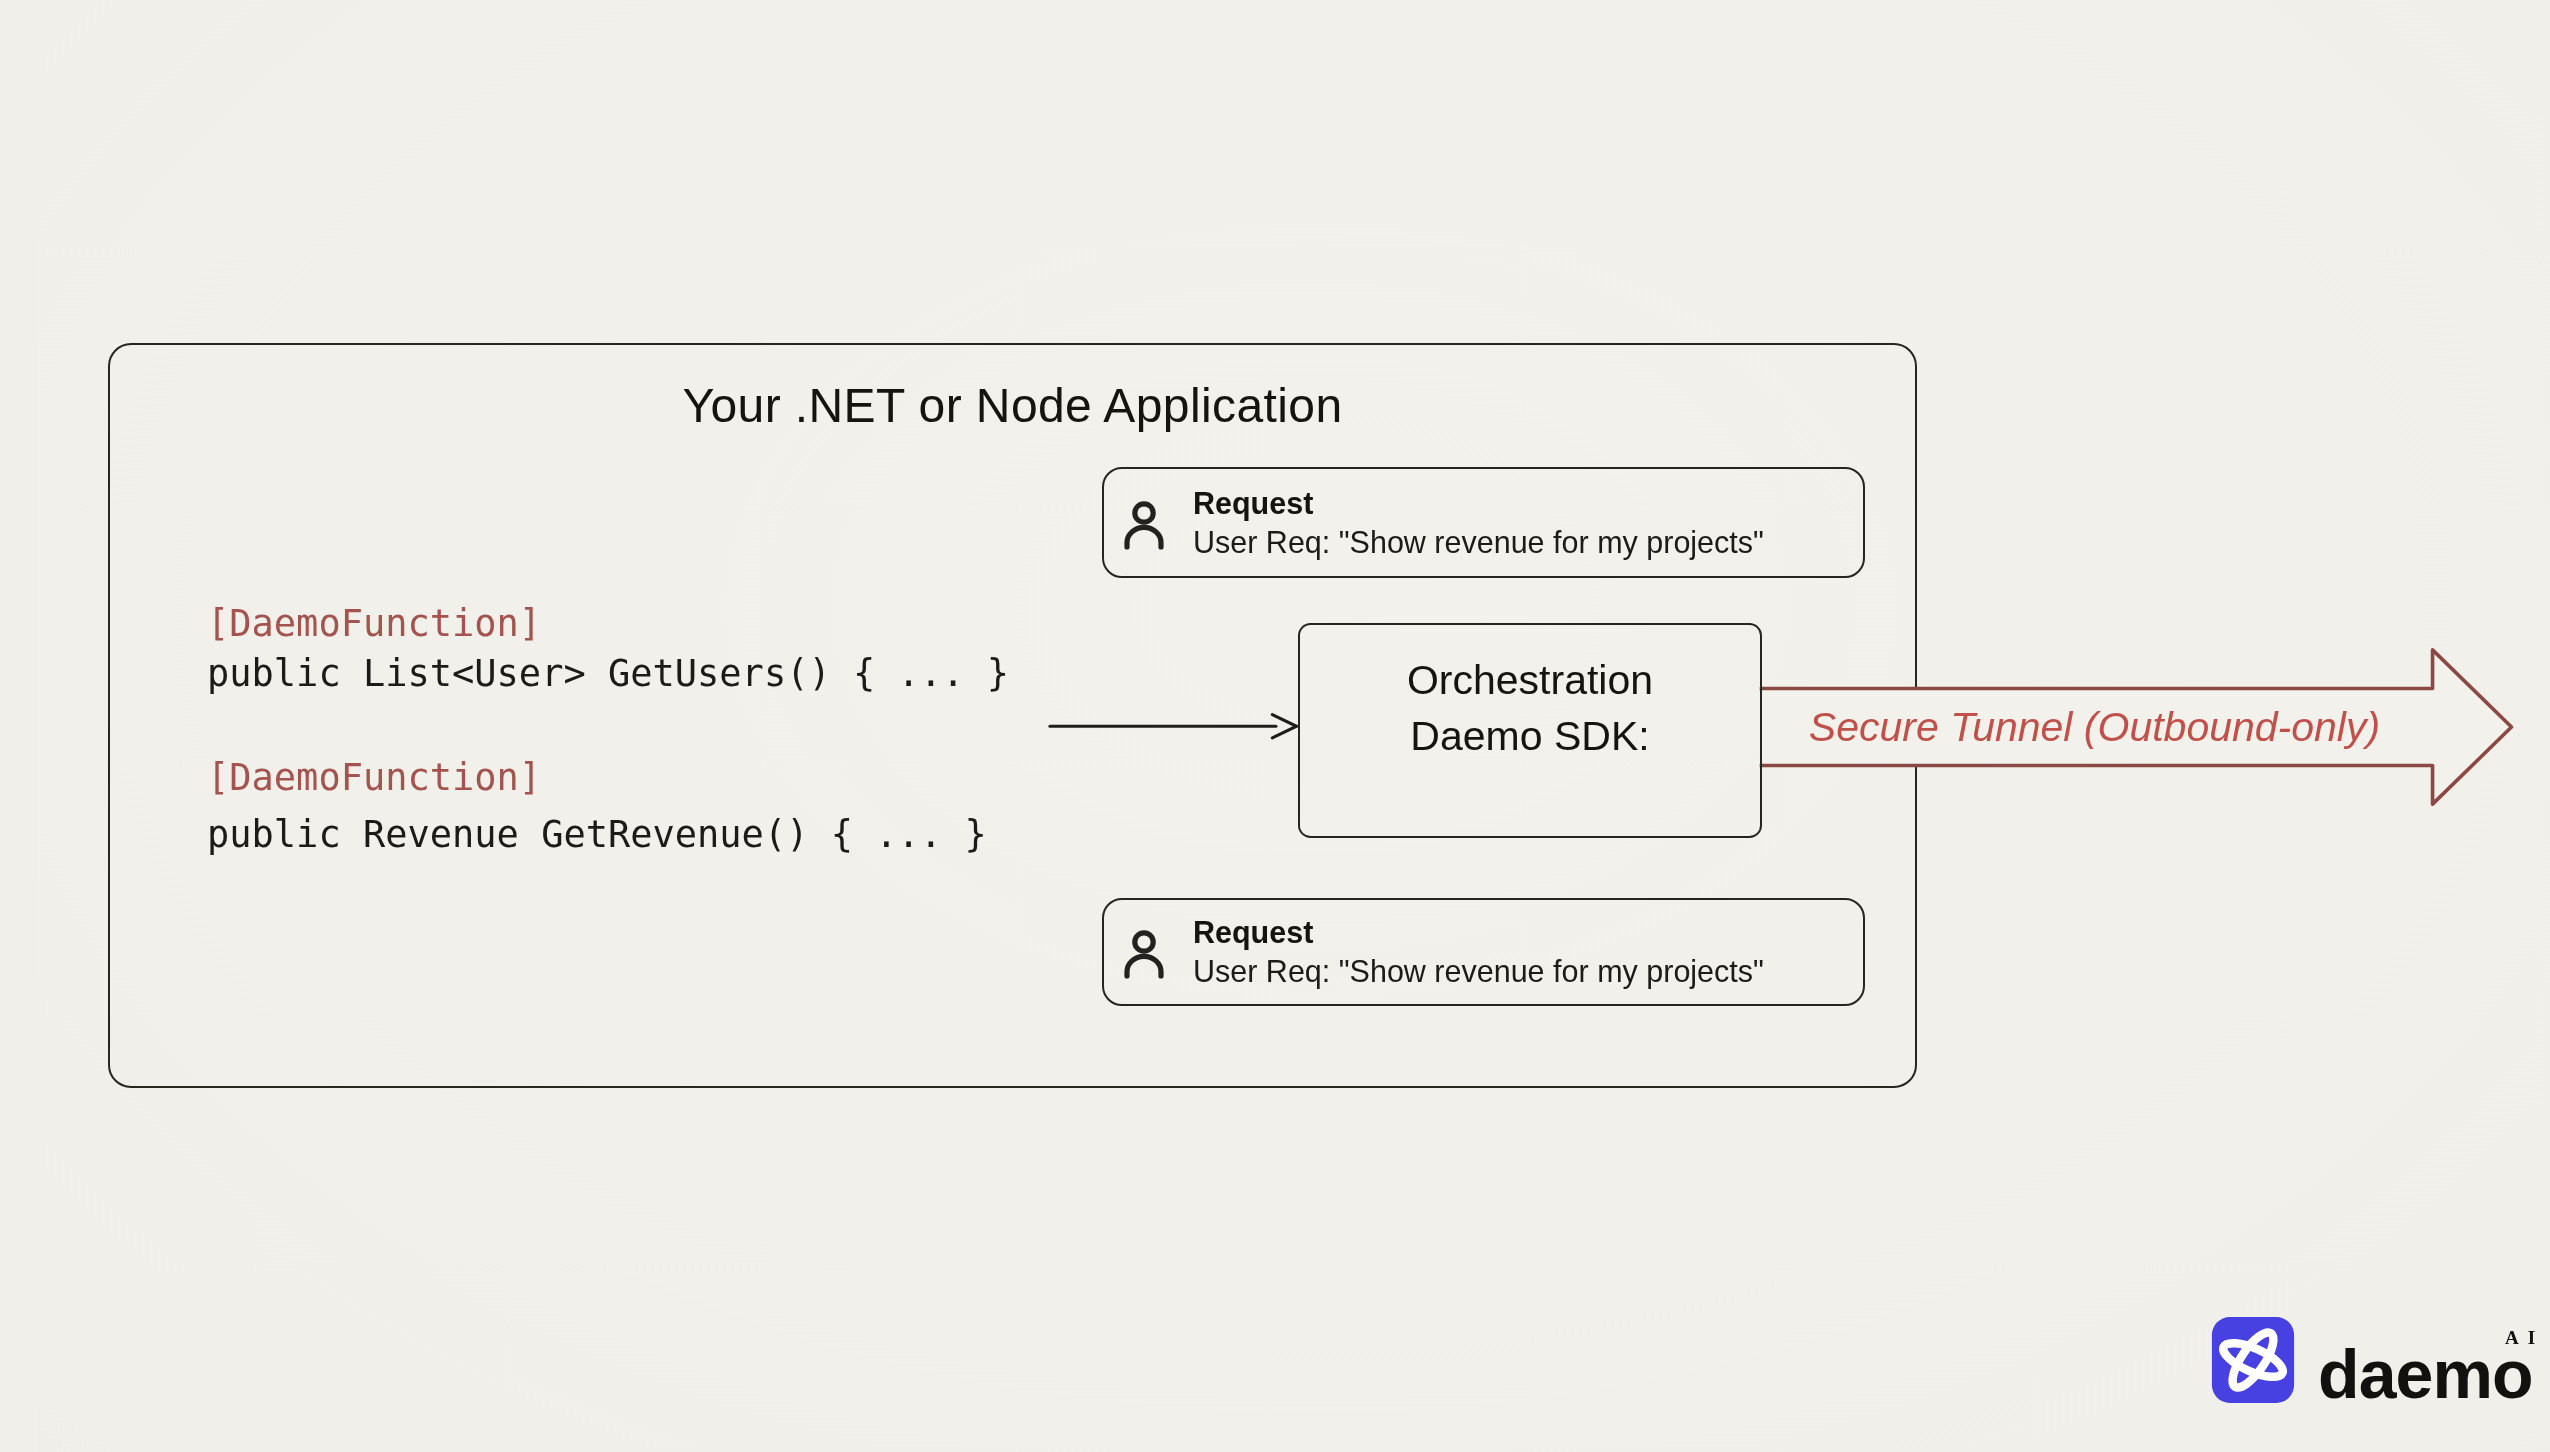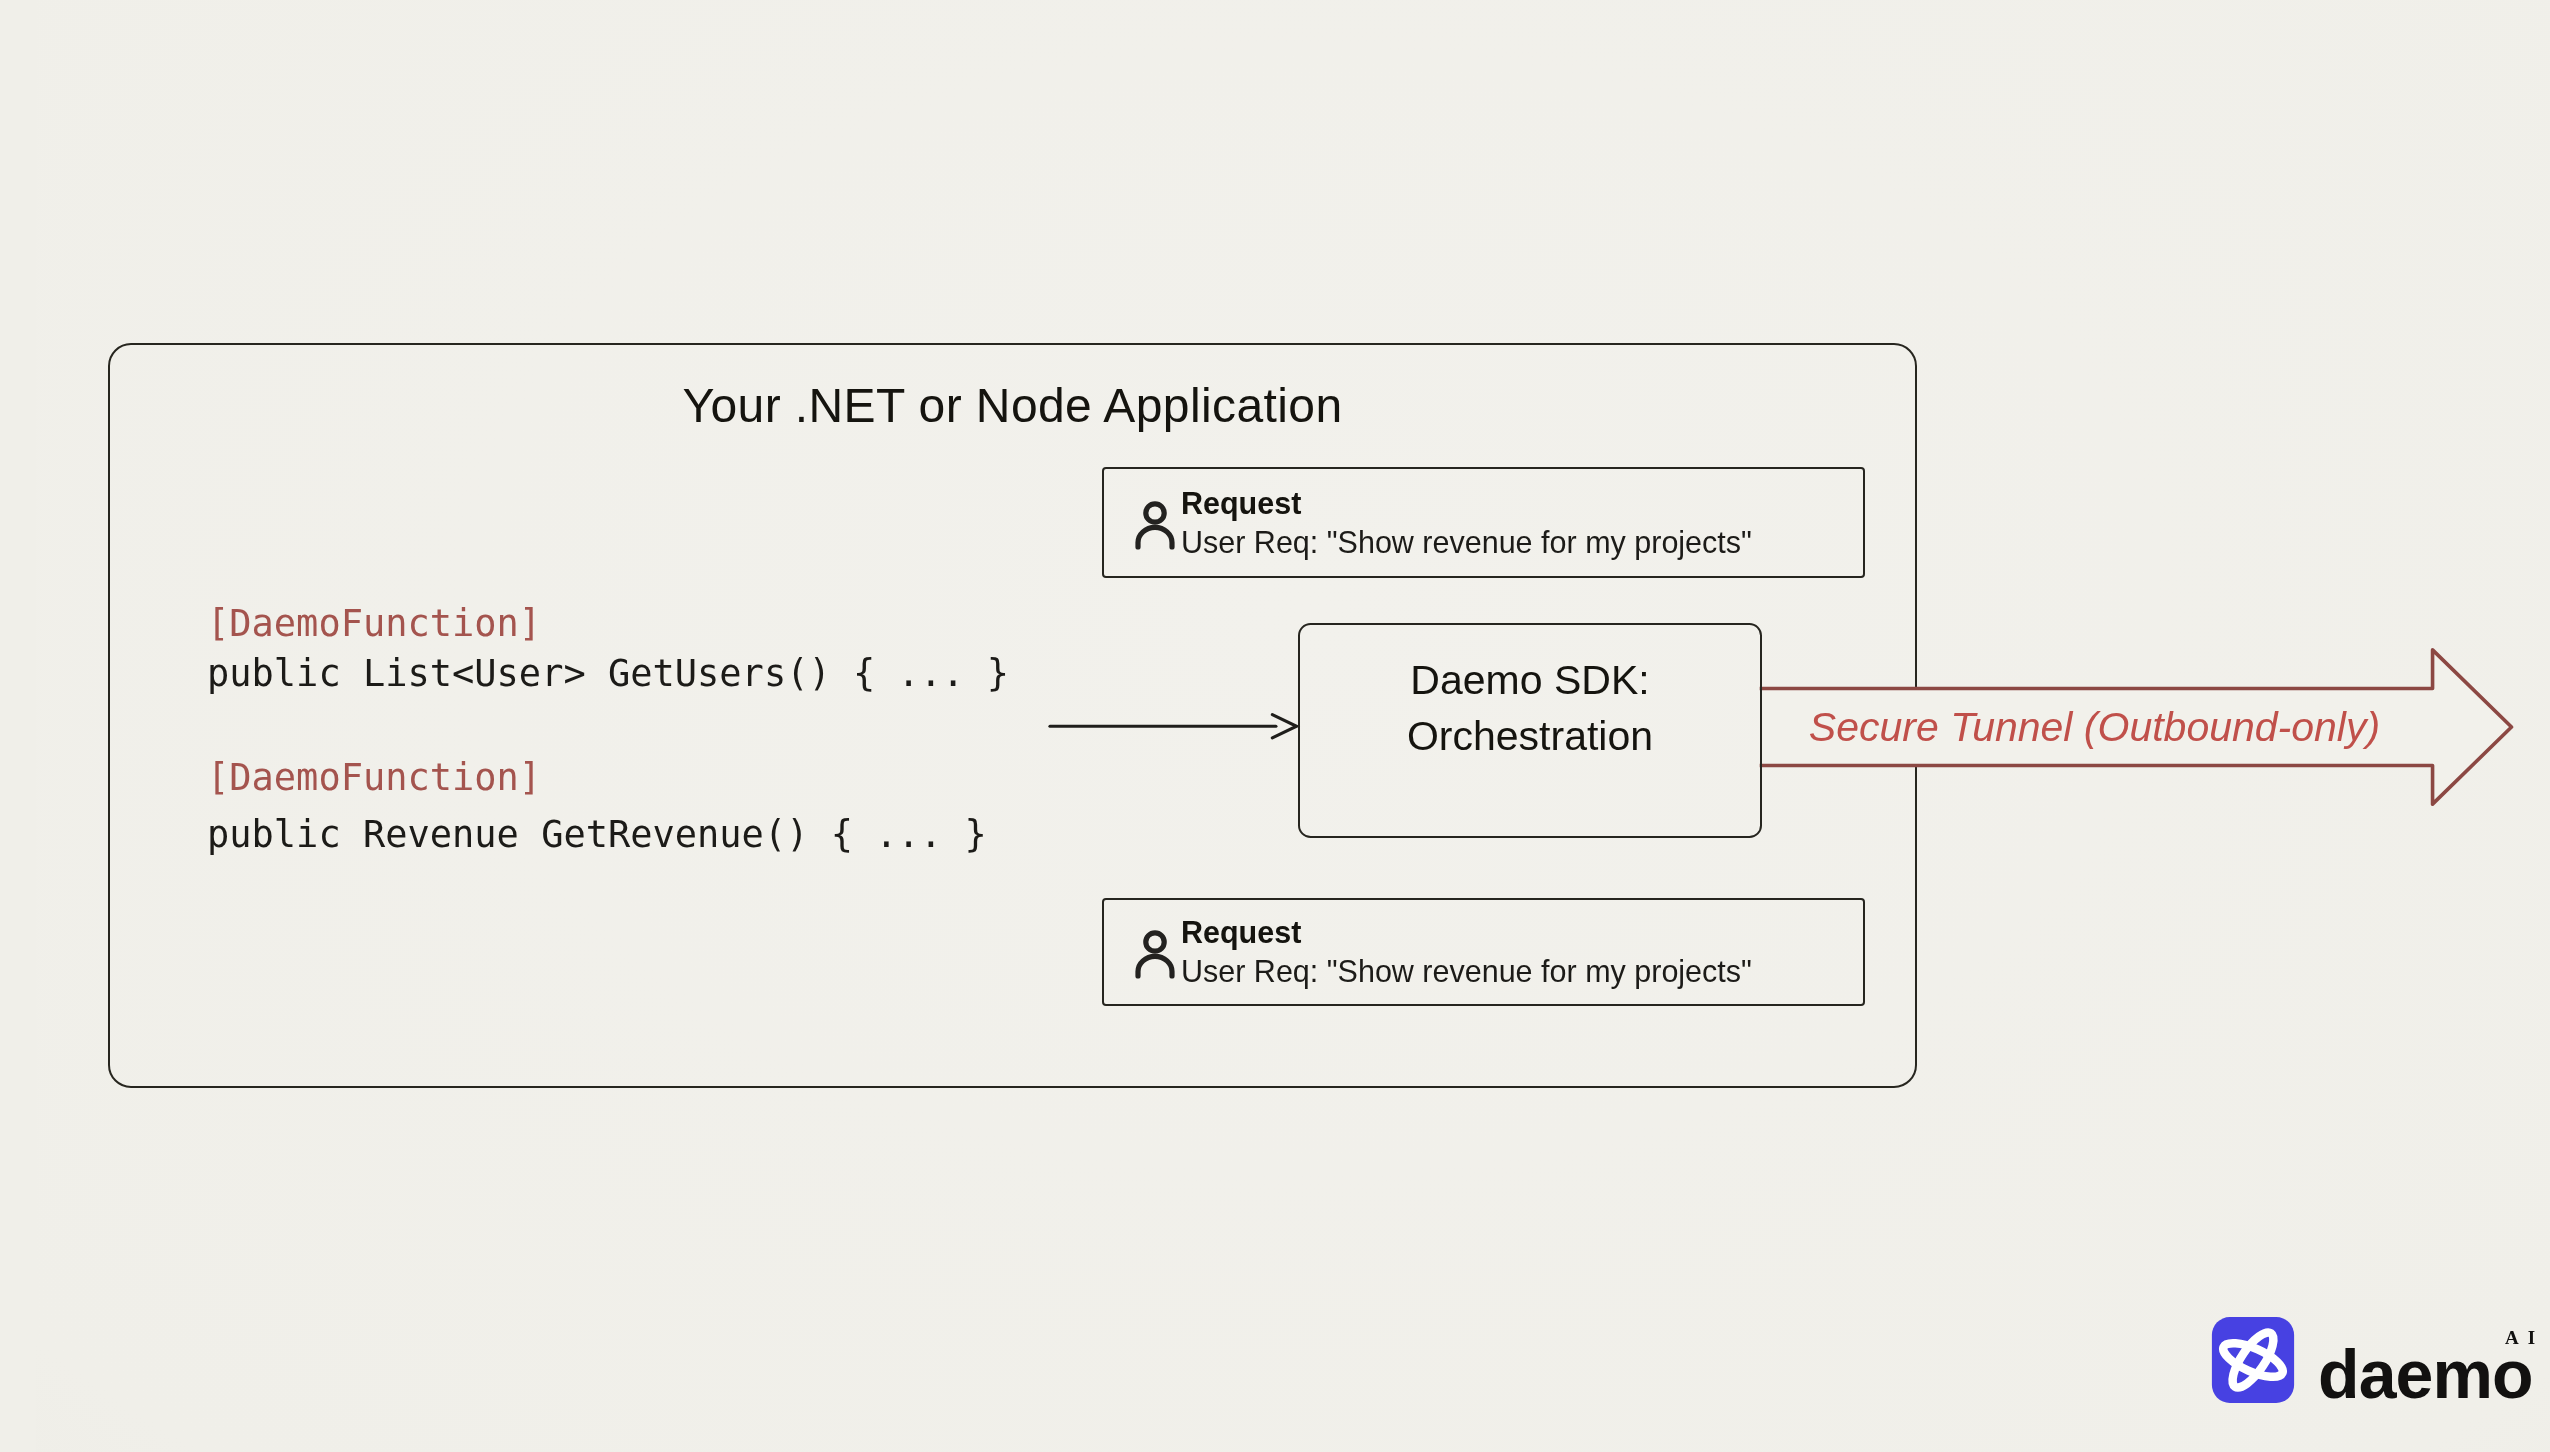--- a/index.html
+++ b/index.html
@@ -56,24 +56,25 @@
   .line-1 { top: 650px; }
   .line-2 { top: 754px; }
   .line-3 { top: 811px; }
 
   
   .req-box {
     position: absolute;
     left: 1066px;
     width: 763px;
     border: 2.7px solid #26251f;
-    border-radius: 4px;
+    border-radius: 20px;
     display: flex;
     align-items: center;
-    padding-left: 25px;
+    padding-left: 14px;
+    gap: 23px;
     z-index: 2;
   }
   .req-box.top    { top: 467px;  height: 111px; }
   .req-box.bottom { top: 898px; height: 108px; }
   .user-icon { width: 52px; height: 56px; flex: 0 0 auto; }
   .user-icon circle, .user-icon path {
     fill: none; stroke: #232220; stroke-width: 2.6; stroke-linecap: round;
   }
   .req-title { font-size: 30.5px; line-height: 39px; font-weight: bold; color: #15140f; }
   .req-body  { font-size: 30.5px; line-height: 39px; color: #1c1b18; }
@@ -162,22 +163,22 @@
       <div class="req-body">User Req: "Show revenue for my projects"</div>
     </div>
   </div>
 
   <svg class="connector" width="269" height="30.5" viewBox="0 0 300 34">
     <line x1="10" y1="17" x2="262" y2="17"></line>
     <polyline points="258,4 285,17 258,30"></polyline>
   </svg>
 
   <div class="sdk-box">
+    <div>Orchestration</div>
     <div>Daemo SDK:</div>
-    <div>Orchestration</div>
   </div>
 
   <svg class="tunnel-svg" width="759" height="160" viewBox="0 0 846 178">
     <path d="M3 46 L753 46 L753 3 L841 89 L753 175 L753 132 L3 132" fill="#f2f1eb" stroke="#8c4843" stroke-width="4" stroke-linejoin="round"></path>
   </svg>
   <div class="tunnel-label">Secure Tunnel (Outbound-only)</div>
 
   <svg class="logo-mark" width="84" height="88" viewBox="0 0 94 98">
     <rect x="1" y="1" width="92" height="96" rx="20" fill="#4741e2"></rect>
     <ellipse cx="47" cy="49" rx="36" ry="13" fill="none" stroke="#ffffff" stroke-width="9.5" transform="rotate(24 47 49)"></ellipse>

